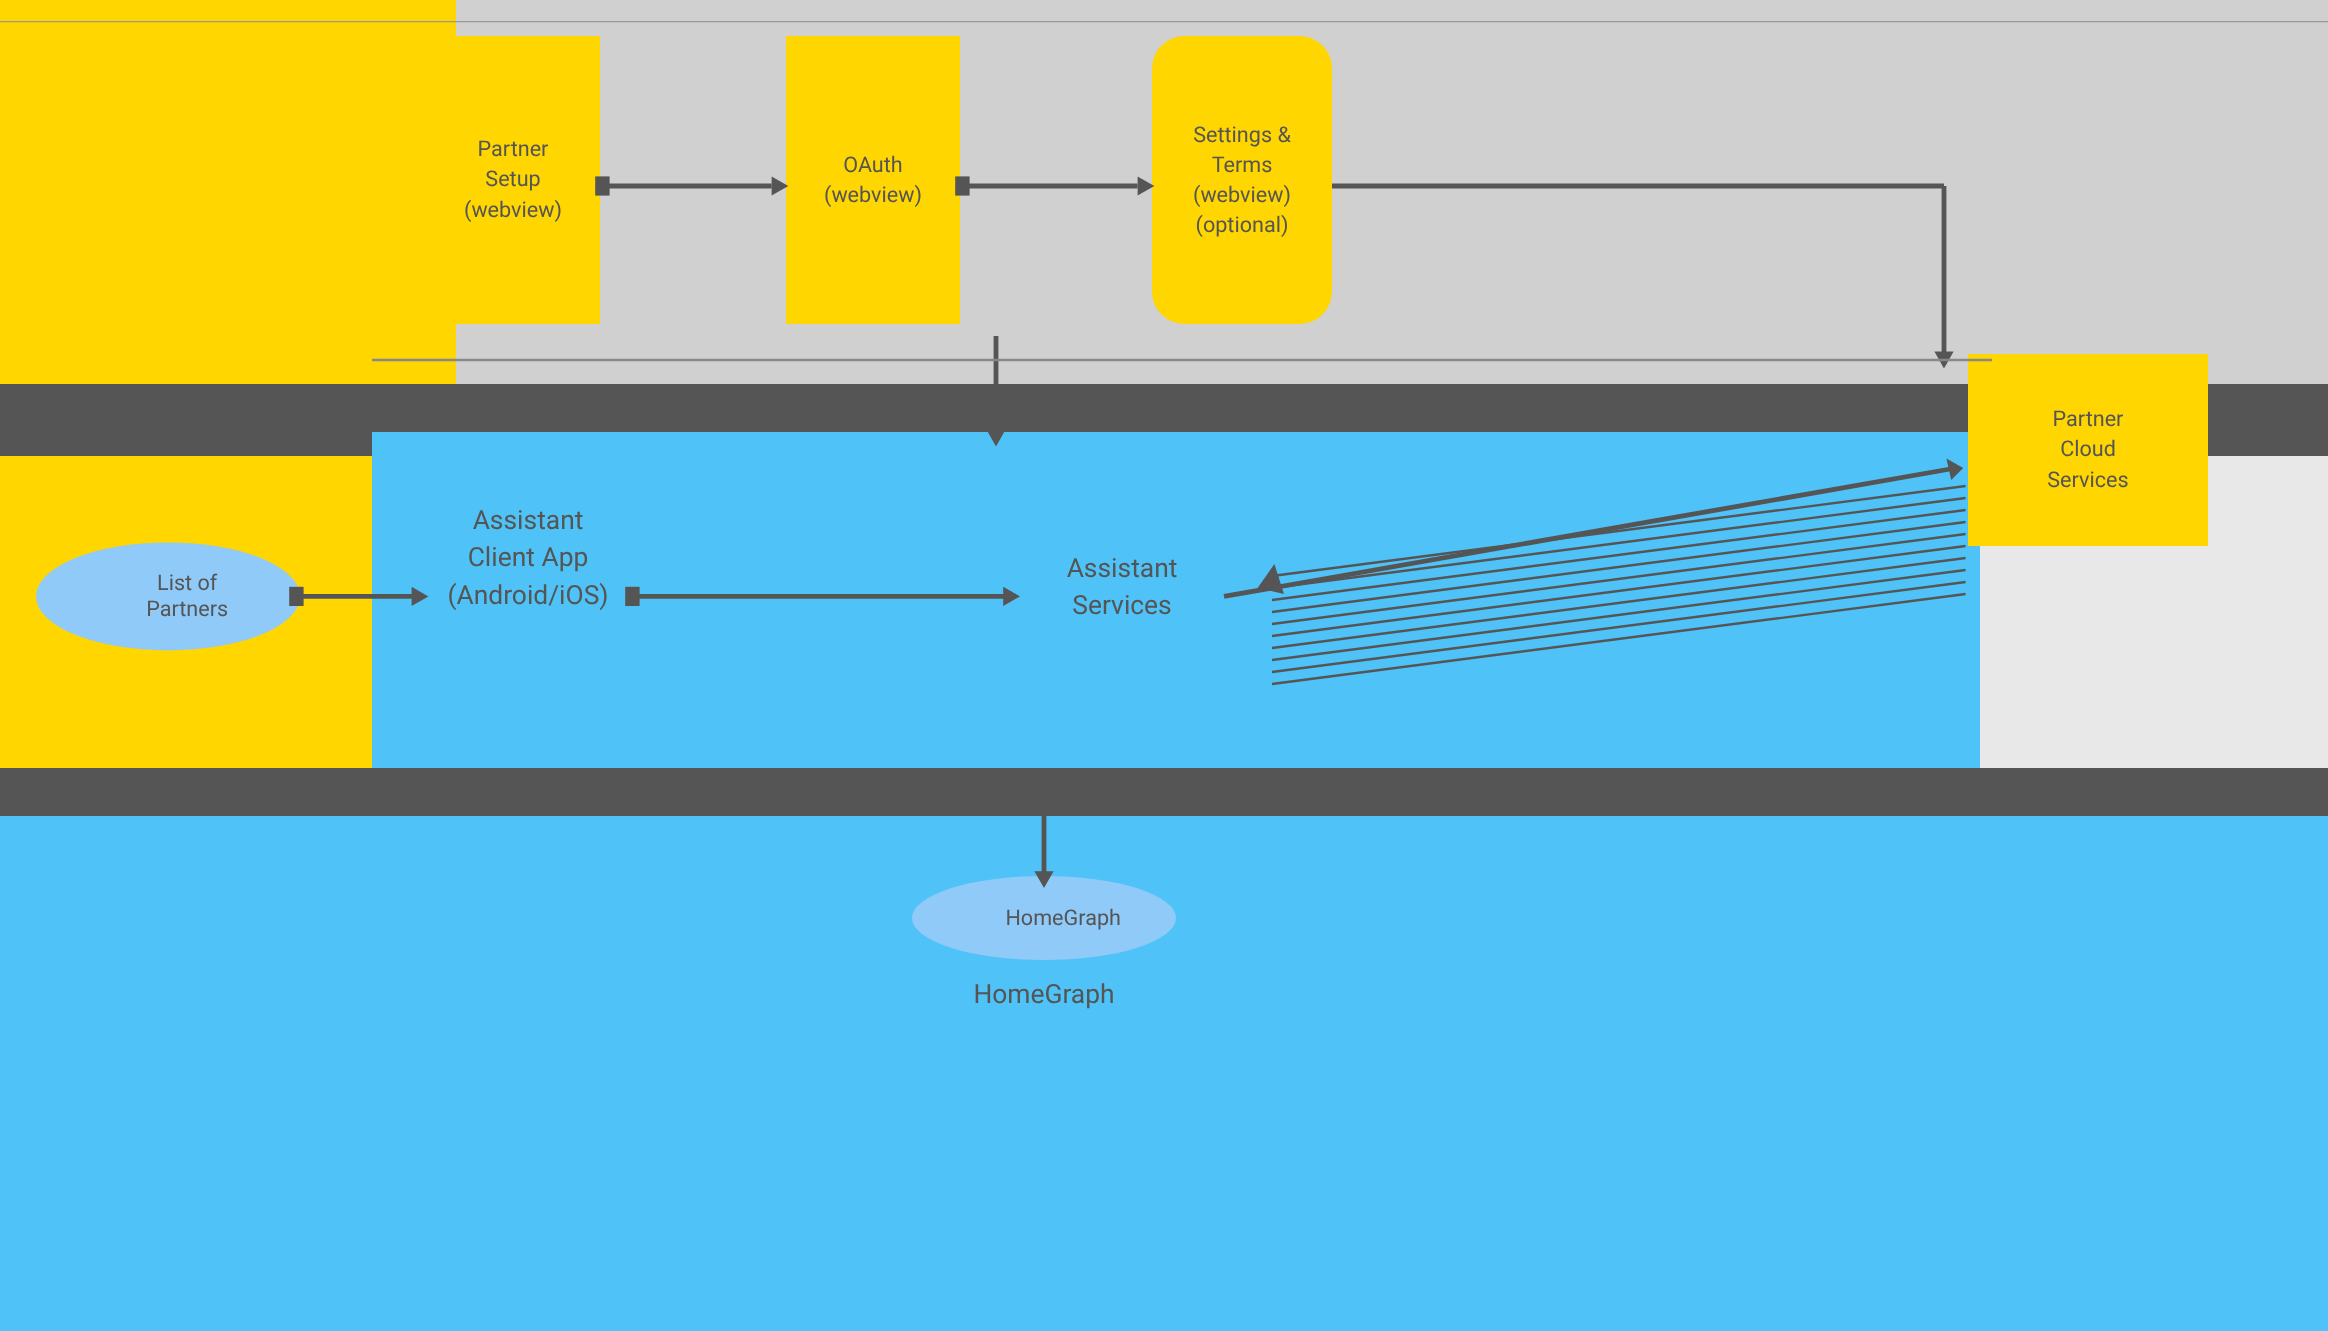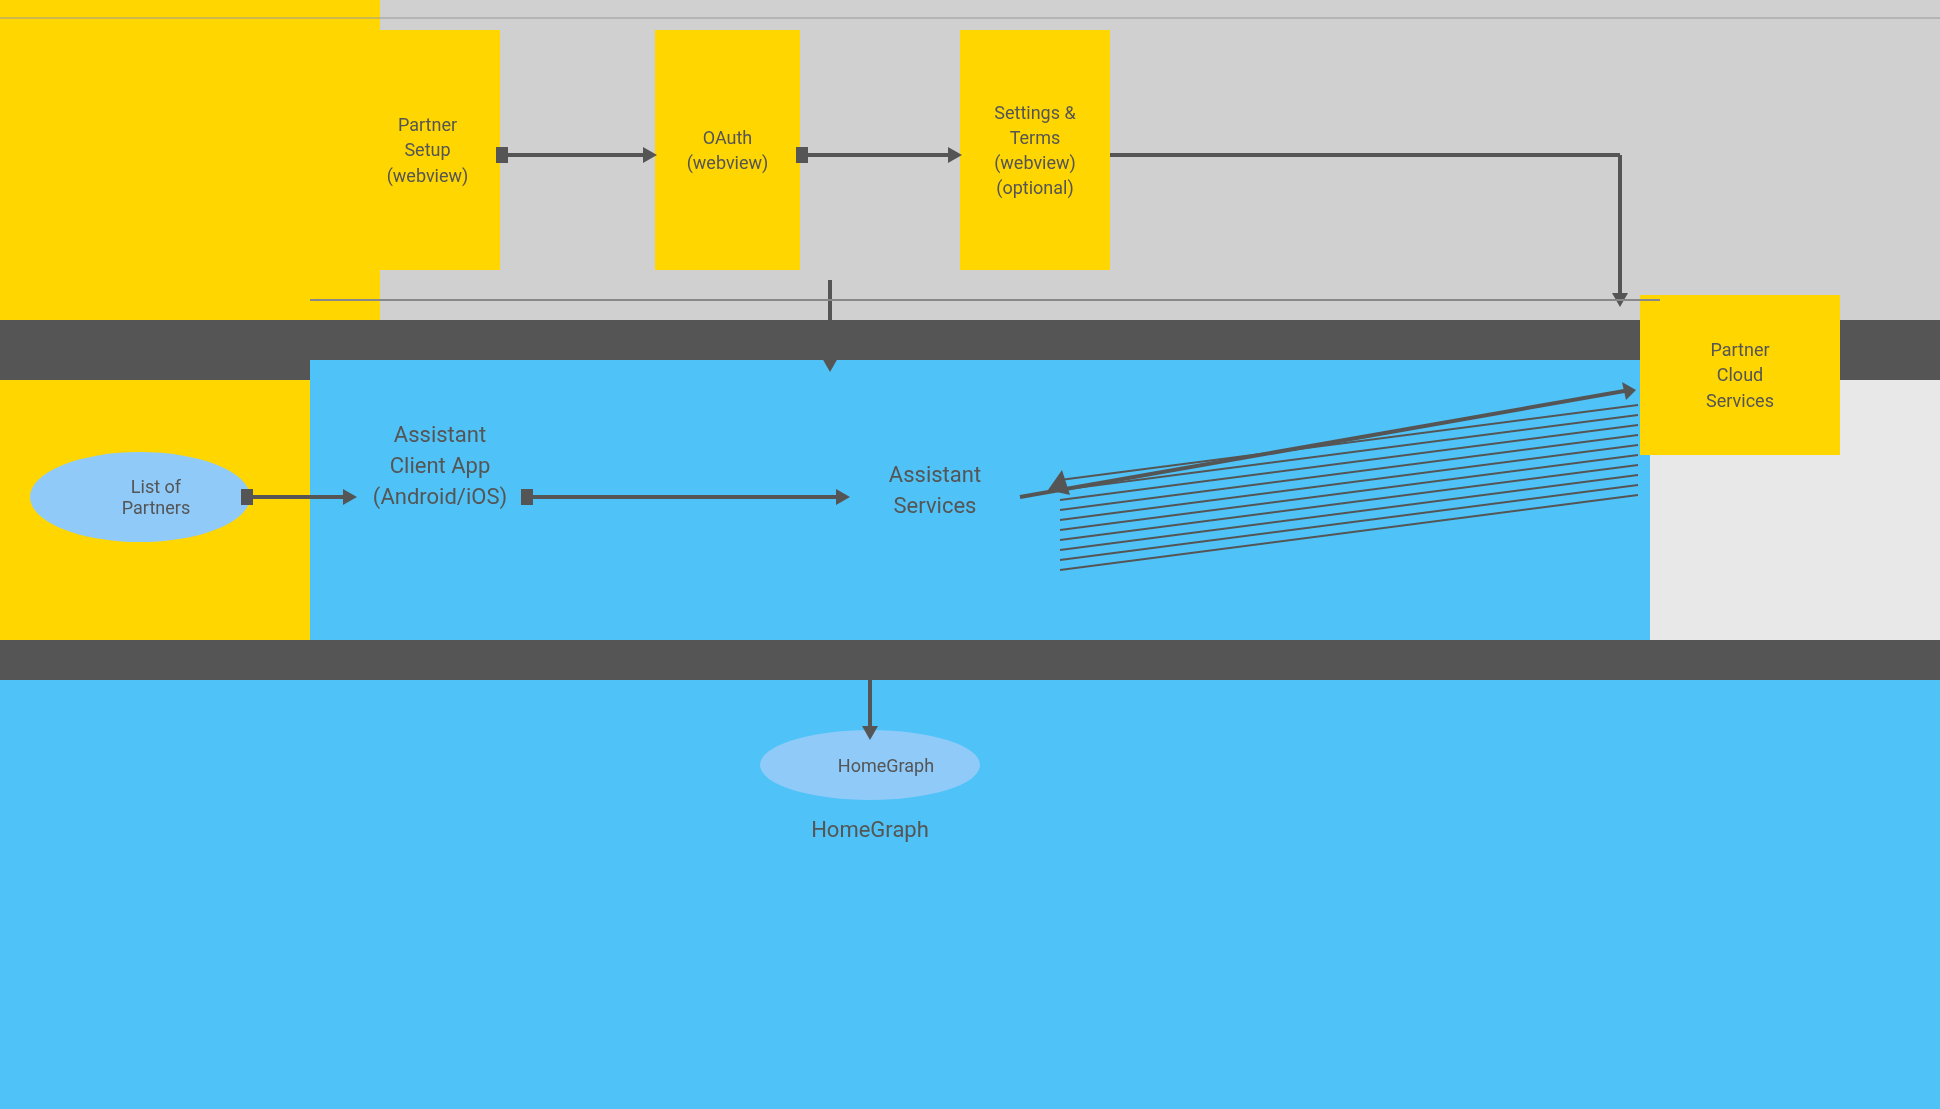--- a/index.html
+++ b/index.html
@@ -91,20 +91,21 @@
       left: 655px;
       width: 145px;
       height: 240px;
     }
 
     .box-settings {
       top: 30px;
       left: 960px;
       width: 150px;
       height: 240px;
+      border-radius: 27px;
     }
 
     .box-partner-cloud {
       top: 295px;
       left: 1640px;
       width: 200px;
       height: 160px;
     }
 
     .box-text {

